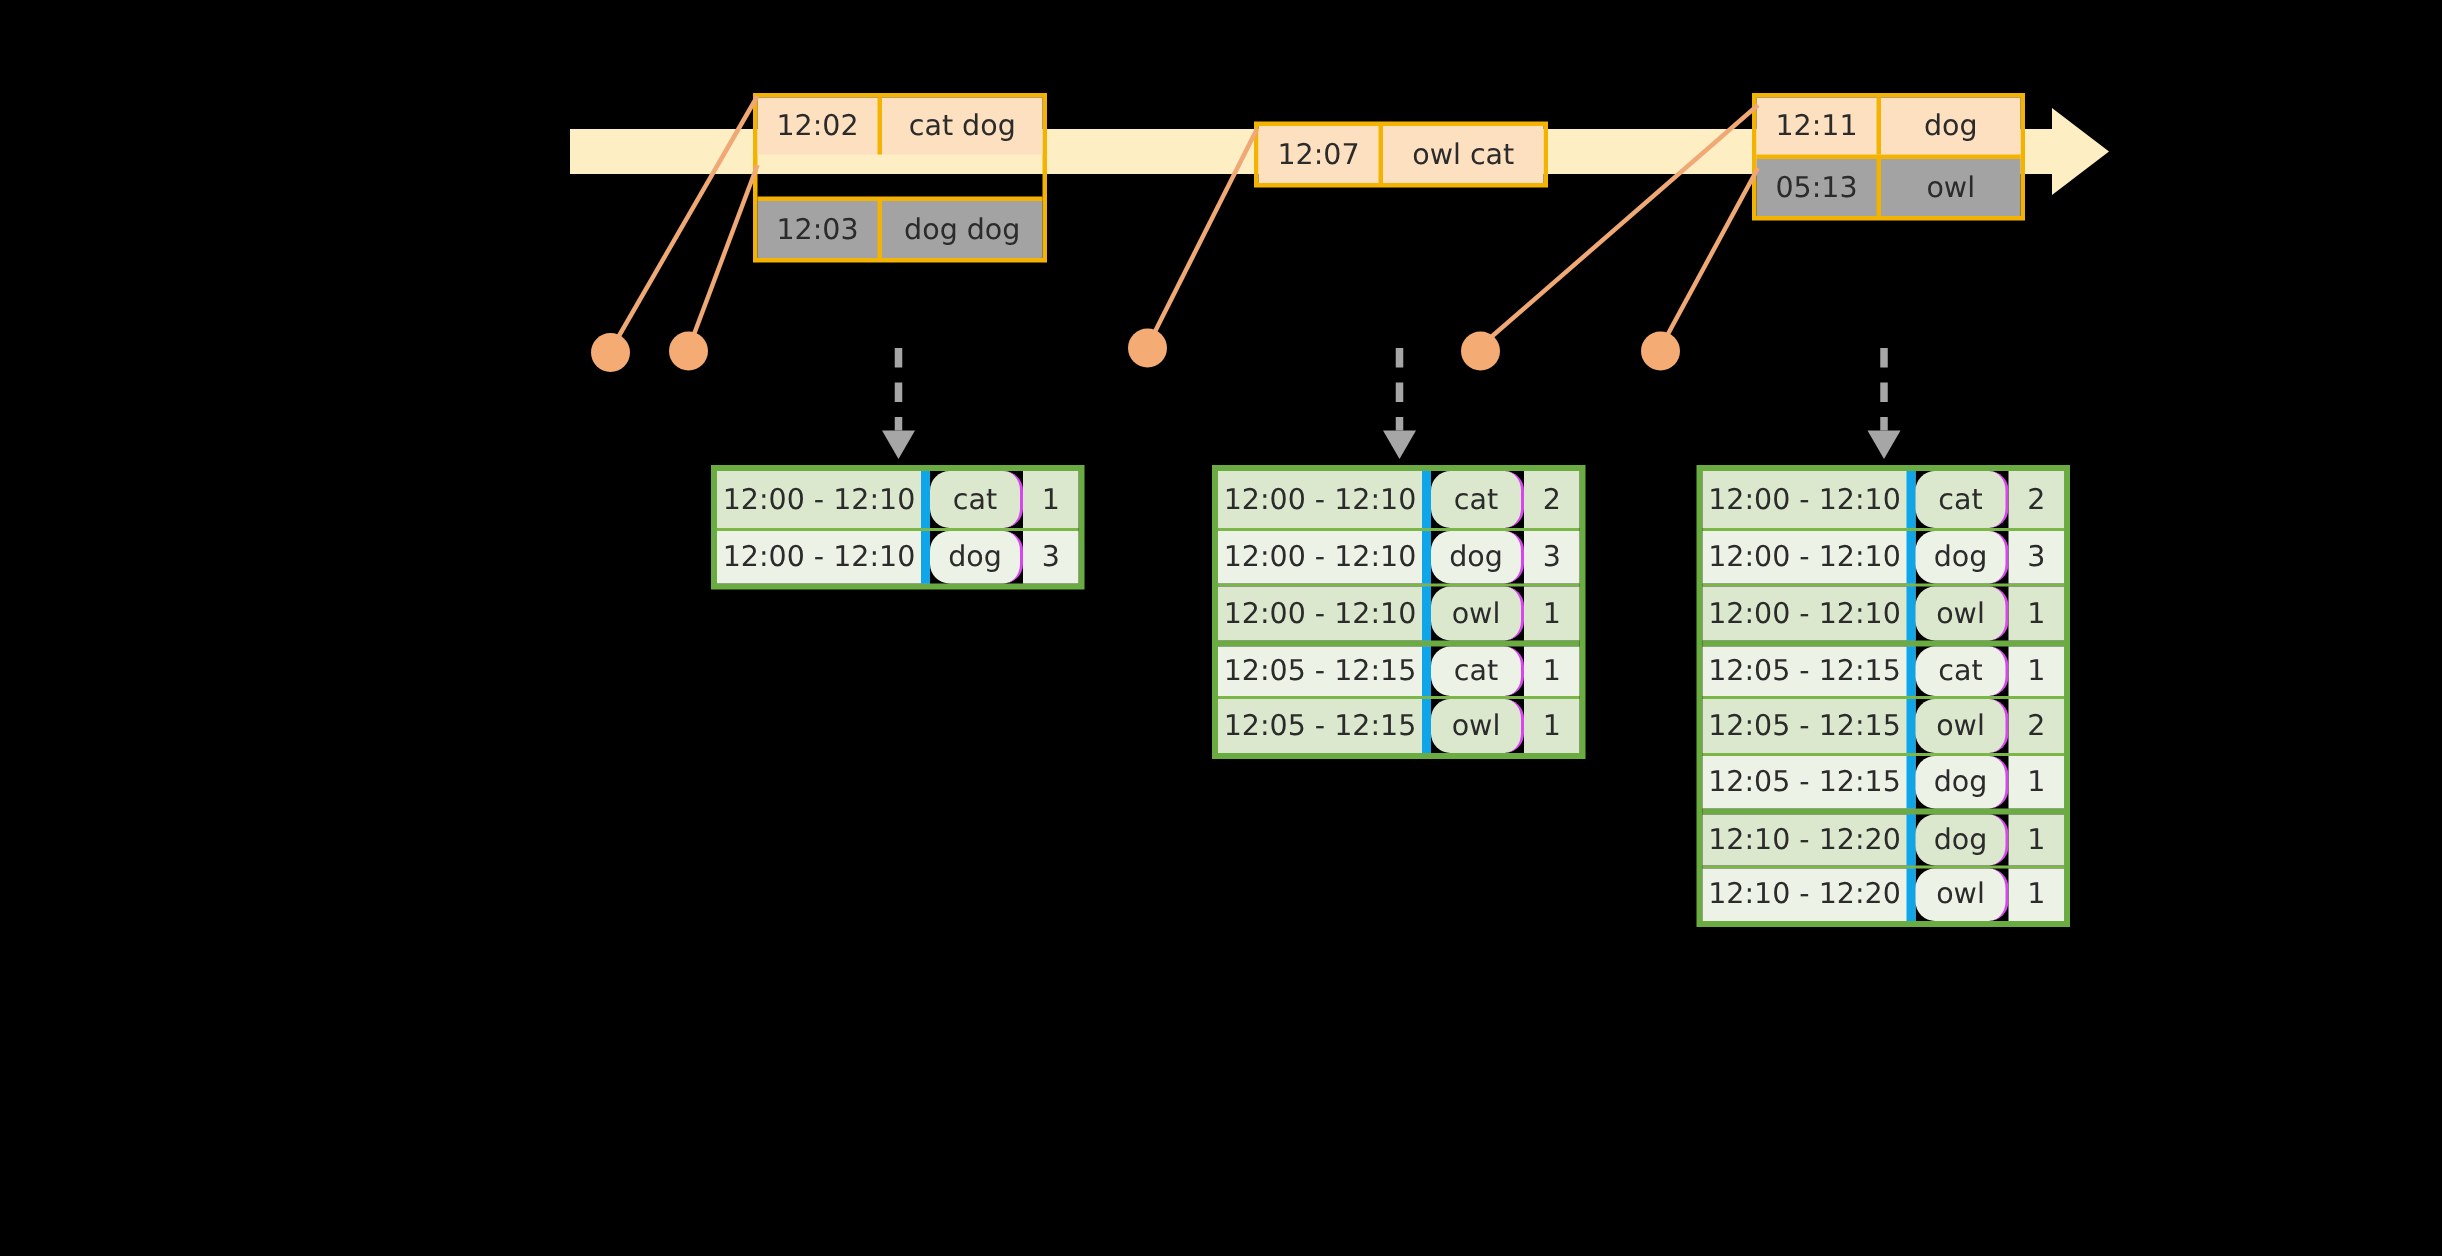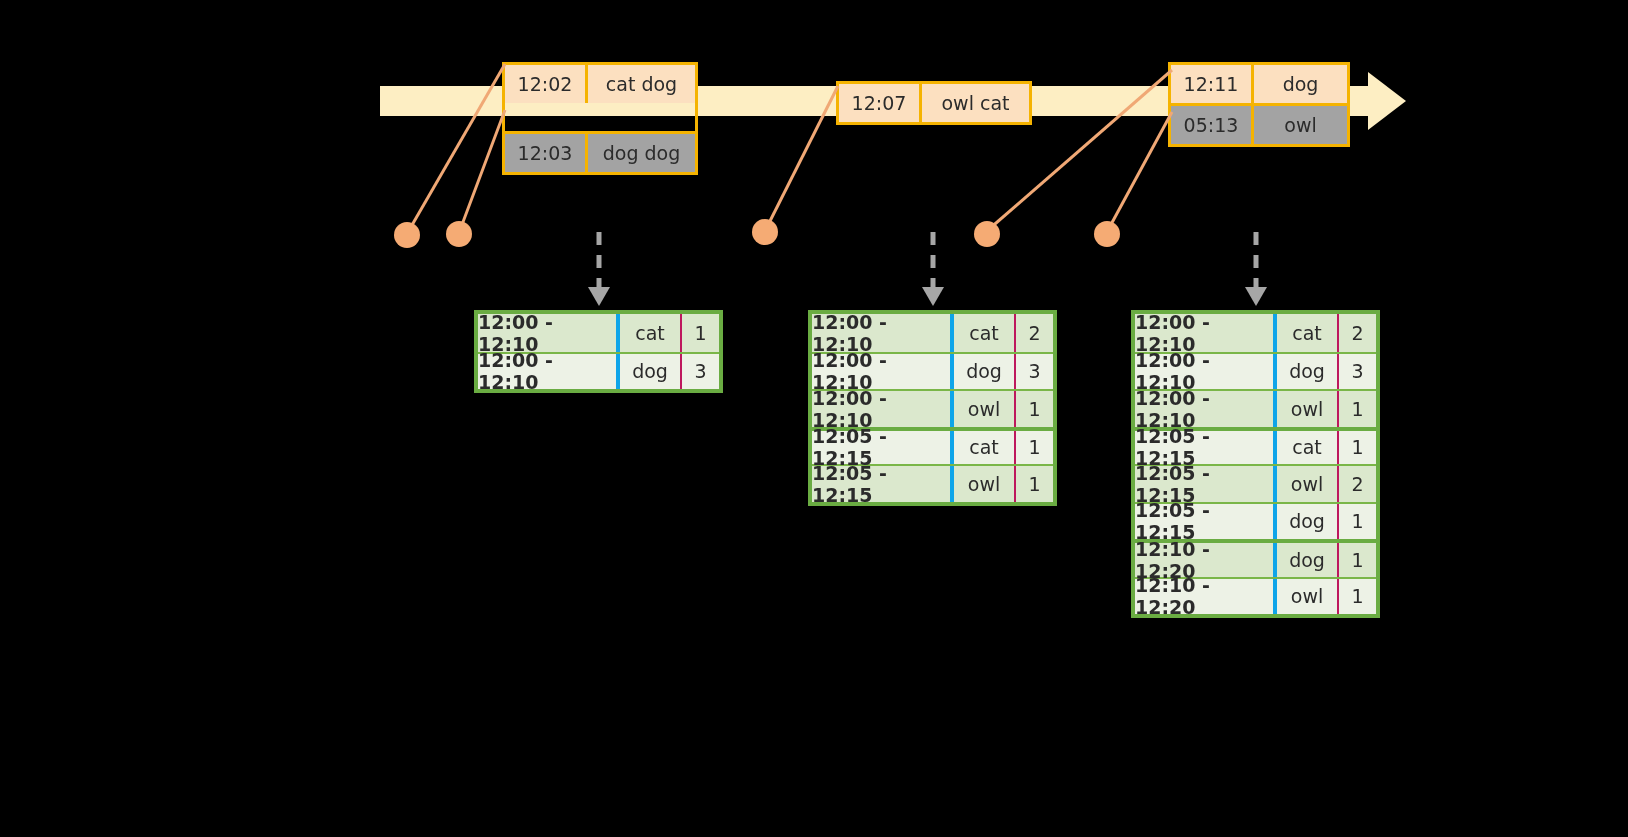--- a/index.html
+++ b/index.html
@@ -43,22 +43,22 @@
 
   
   .rtable{position:absolute;border:4px solid #6aac42;box-sizing:border-box;}
   .rrow{display:flex;height:37.5px;box-sizing:border-box;}
   .rrow + .rrow{border-top:2px solid #7ab648;}
   .rrow.sep + .rrow{border-top:4px solid #6aac42;}
   .rrow.dark  .rcell{background:#dbe8cd;}
   .rrow.light .rcell{background:#edf2e6;}
   .rcell{display:flex;align-items:center;justify-content:center;
          font-size:19px;color:#2b2b2b;box-sizing:border-box;}
-  .rcell.win{border-right:4px solid #0ea5e9;font-weight:bold;}
-  .rcell.key{border-right:2px solid #be185d;}
+  .rcell.win{border-right:6px solid #0ea5e9;}
+  .rcell.key{border-right:2px solid #d946ef;border-radius:13px;}
 
   #rtable-1{left:474px;top:310px;width:249px;}
   #rtable-1 .rcell.win{width:142px;}
   #rtable-1 .rcell.key{width:62px;}
   #rtable-1 .rcell.cnt{width:37px;}
 
   #rtable-2{left:808px;top:310px;width:249px;}
   #rtable-2 .rcell.win{width:142px;}
   #rtable-2 .rcell.key{width:62px;}
   #rtable-2 .rcell.cnt{width:37px;}

